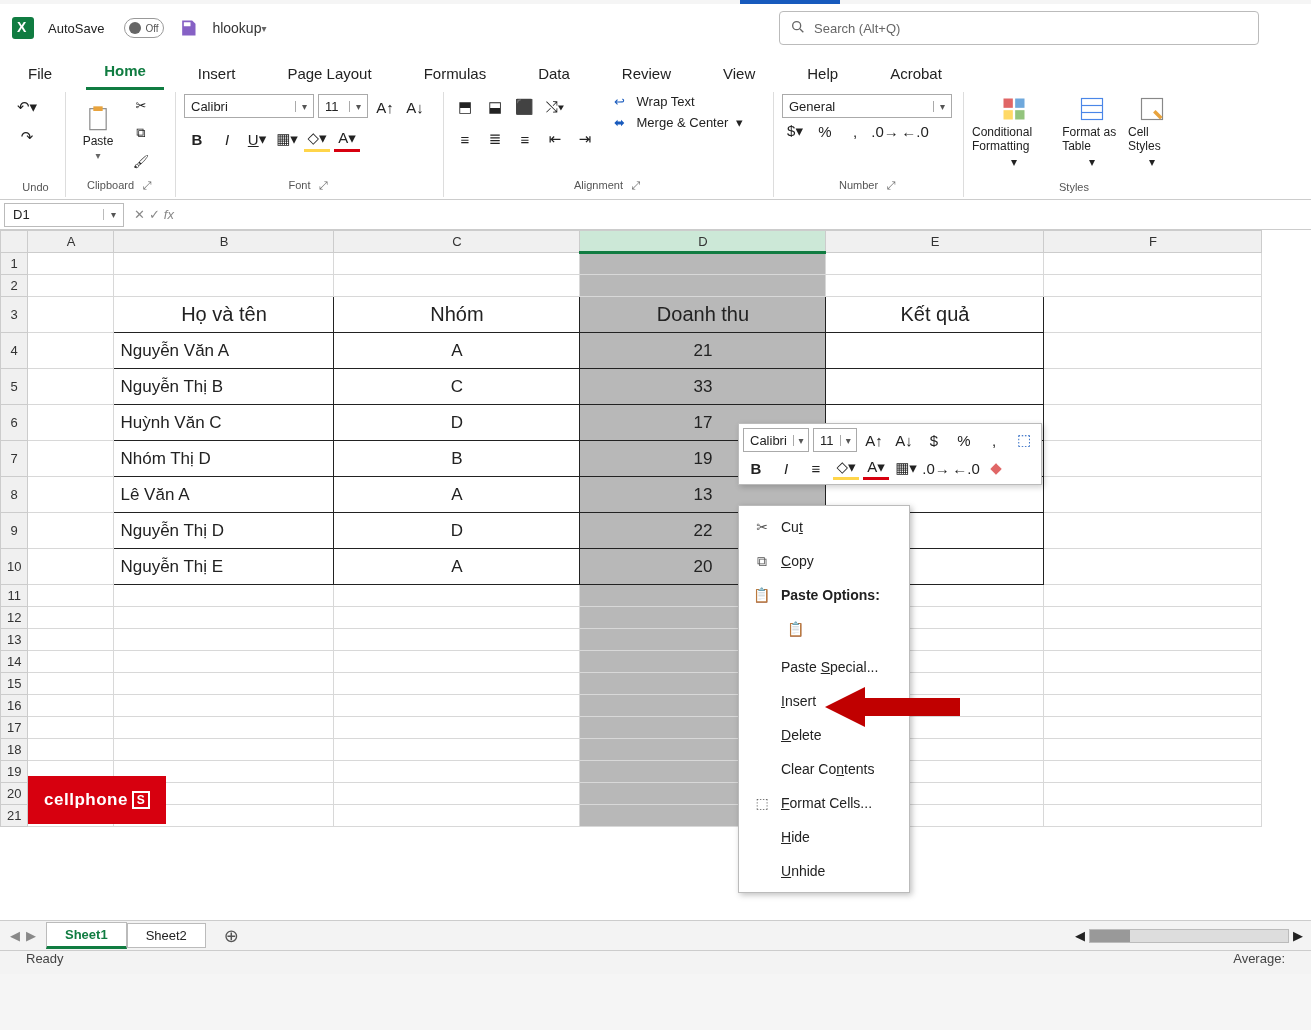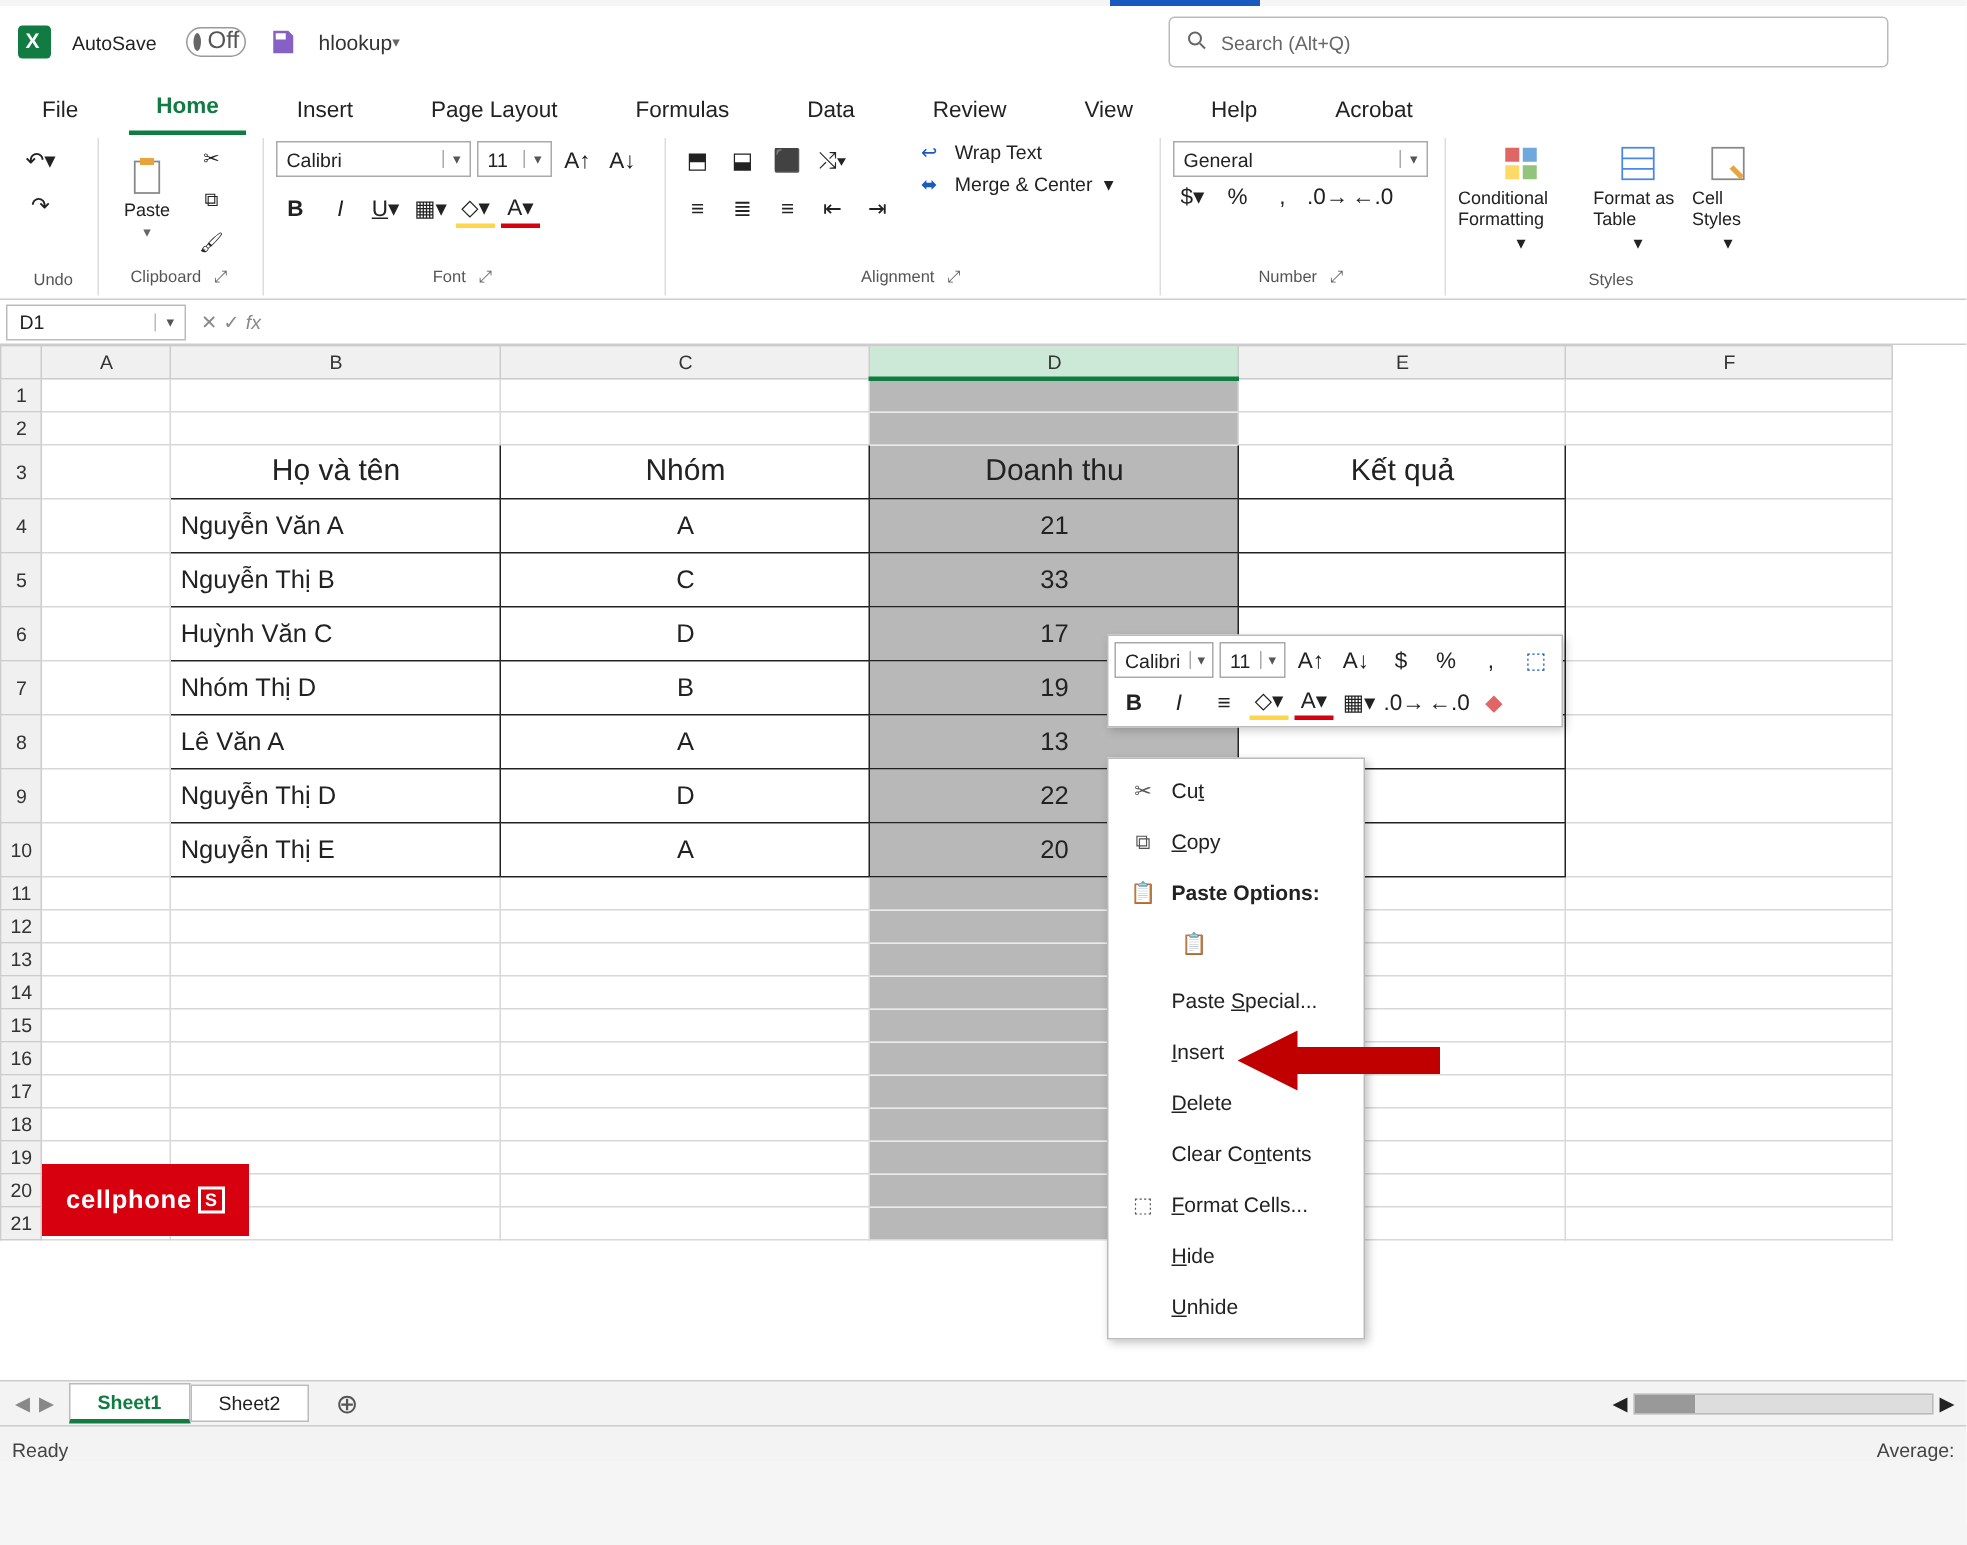--- a/index.html
+++ b/index.html
@@ -5,21 +5,21 @@
 html,body{margin:0;padding:0;font-family:"Segoe UI",Arial,sans-serif;font-size:13px;background:#f5f5f5;color:#222;overflow:hidden;width:1311px;height:1030px}
 *{box-sizing:border-box}
 
 
 .titlebar{display:flex;align-items:center;height:48px;background:#fff;padding:0 12px;gap:14px}
 .app-icon{width:22px;height:22px;background:#107c41;border-radius:3px;position:relative}
 .app-icon::after{content:"X";color:#fff;font-weight:bold;font-size:14px;position:absolute;left:5px;top:2px}
 .autosave-wrap{display:flex;align-items:center;gap:20px;font-size:13px}
 .autosave-toggle{width:40px;height:20px;border:1px solid #999;border-radius:10px;position:relative;background:#fff;display:flex;align-items:center;padding:0 4px}
 .autosave-knob{width:12px;height:12px;border-radius:50%;background:#666}
-.autosave-off{font-size:16px;margin-left:4px;color:#555}
+.autosave-off{font-size:10px;margin-left:4px;color:#555}
 .save-icon{width:20px;height:20px;color:#8661c5;display:flex;align-items:center;justify-content:center}
 .filename{display:flex;align-items:center;gap:0;color:#333;font-size:14px}
 .caret-down{font-size:10px;color:#666}
 .search-wrap{margin-left:auto;margin-right:40px;display:flex;align-items:center;border:1px solid #bbb;border-radius:4px;background:#fff;width:480px;height:34px;padding:0 10px;gap:8px;color:#666}
 .search-icon svg{width:16px;height:16px}
 .accent{height:4px;background:#185abd;width:100px;margin-left:740px}
 
 
 .tabs{display:flex;align-items:flex-end;gap:16px;background:#fff;height:38px;padding:0 10px;border-bottom:0}
 .tab{padding:8px 18px;color:#222;font-size:15px;cursor:default}
@@ -81,21 +81,21 @@
 
 
 .tabsbar{display:flex;align-items:center;height:30px;background:#f3f3f3;border-top:1px solid #ccc}
 .nav-arrows{display:flex;gap:6px;padding:0 10px;color:#888}
 .stab{padding:4px 18px;border:1px solid #bbb;background:#fff;font-size:13px}
 .stab.active{border-bottom:3px solid #107c41;font-weight:600;color:#107c41}
 .stab.add{border:0;background:transparent;font-size:18px;color:#555}
 .hscroll{margin-left:auto;display:flex;align-items:center;gap:4px;padding-right:8px}
 .hscroll .track{width:200px;height:14px;background:#ddd;border:1px solid #bbb;position:relative}
 .hscroll .thumb{position:absolute;left:0;top:0;width:40px;height:12px;background:#999}
-.statusbar{display:flex;align-items:flex-end;height:24px;background:#f3f3f3;padding:0 8px;color:#444;border-top:1px solid #ccc}
+.statusbar{display:flex;align-items:flex-start;height:24px;background:#f3f3f3;padding:0 26px;color:#444;border-top:1px solid #ccc}
 .statusbar .right{margin-left:auto;display:flex;gap:28px}
 
 
 .arrow{position:absolute;left:825px;top:452px;z-index:40}
 .arrow svg{display:block}
 
 
 .watermark{position:absolute;left:28px;bottom:96px;width:138px;height:48px;background:#d7000f;color:#fff;display:flex;align-items:center;justify-content:center;font-size:17px;font-weight:600;letter-spacing:.5px;z-index:5}
 .watermark .s{display:inline-block;width:18px;height:18px;border:2px solid #fff;margin-left:4px;font-size:12px;text-align:center;line-height:15px}
 </style>

